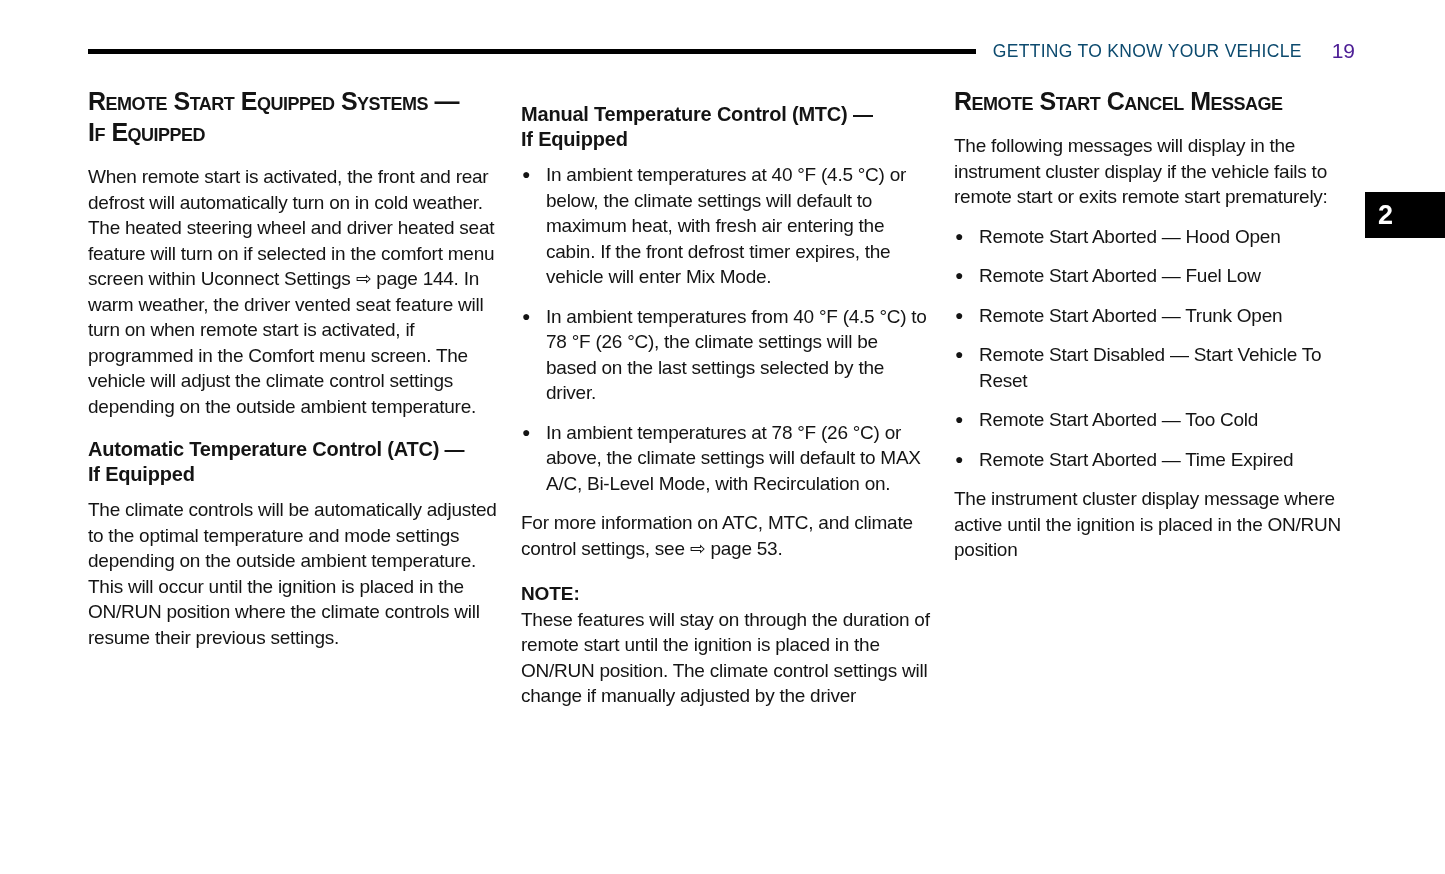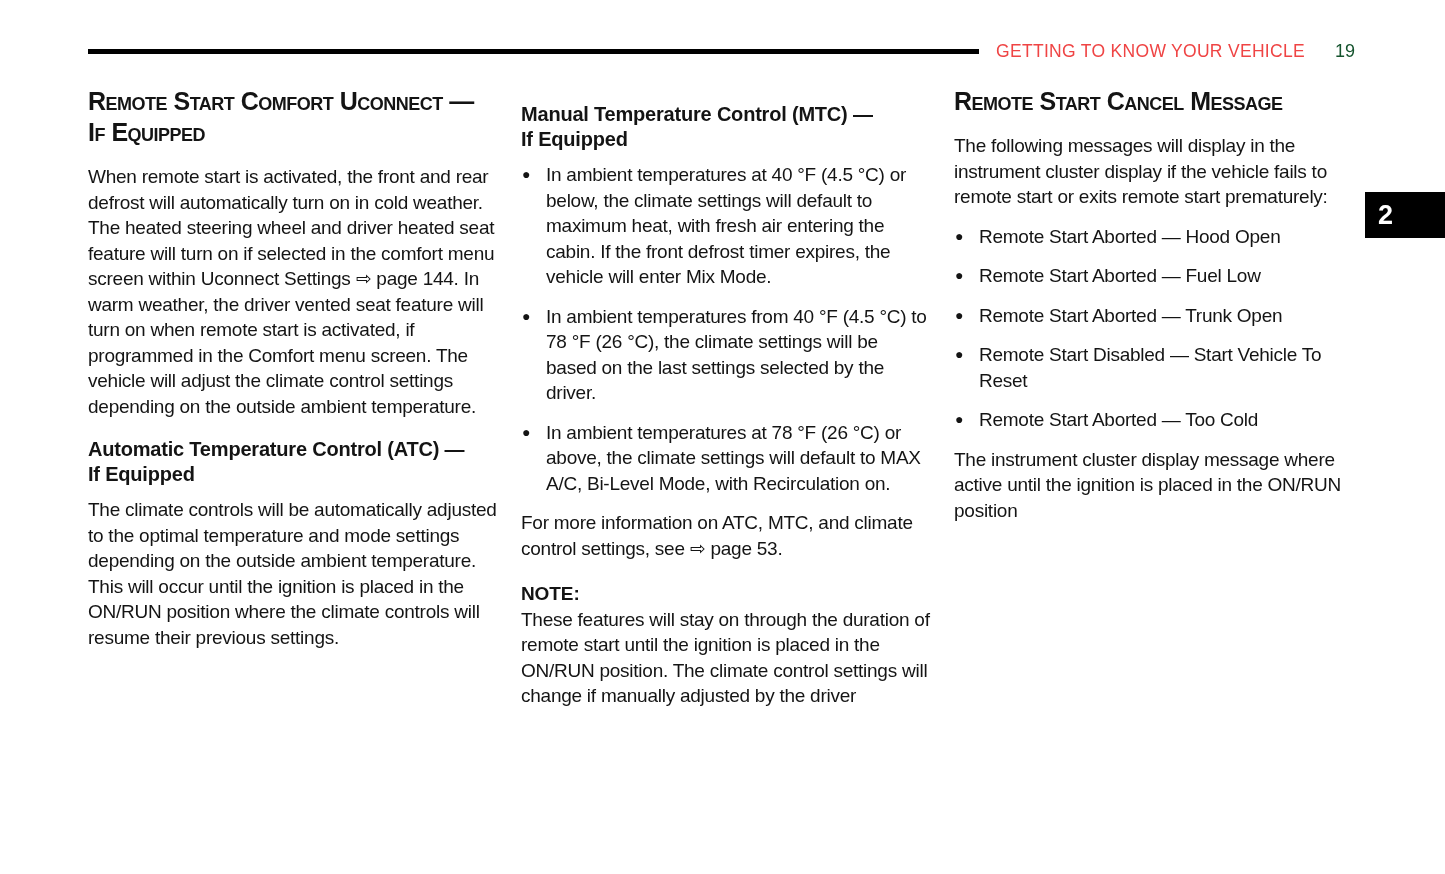--- a/index.html
+++ b/index.html
@@ -22,27 +22,27 @@
   }
   .header .rule {
     flex: 1 1 auto;
     height: 5px;
     background: #000000;
   }
   .header .htitle {
     margin-left: 17px;
     font-size: 17.5px;
     letter-spacing: 0.3px;
-    color: #ef4444;
+    color: #0c4a6e;
     white-space: nowrap;
   }
   .header .hpage {
     margin-left: 30px;
-    font-size: 18px;
-    color: #14532d;
+    font-size: 21px;
+    color: #4c1d95;
   }
 
   
   .chapter-tab {
     position: absolute;
     right: 0;
     top: 192px;
     width: 80px;
     height: 46px;
     background: #000000;
@@ -127,21 +127,21 @@
     <span class="hpage">19</span>
   </div>
 
   <div class="chapter-tab">
     <span>2</span>
   </div>
 
   <div class="cols">
 
     <section class="col">
-      <h1 class="h1">Remote Start Comfort Uconnect —
+      <h1 class="h1">Remote Start Equipped Systems —
 If Equipped</h1>
       <p>When remote start is activated, the front and rear defrost will automatically turn on in cold weather. The heated steering wheel and driver heated seat feature will turn on if selected in the comfort menu screen within Uconnect Settings ⇨ page 144. In warm weather, the driver vented seat feature will turn on when remote start is activated, if programmed in the Comfort menu screen. The vehicle will adjust the climate control settings depending on the outside ambient temperature.</p>
       <h2 class="h2">Automatic Temperature Control (ATC) —
 If Equipped</h2>
       <p>The climate controls will be automatically adjusted to the optimal temperature and mode settings depending on the outside ambient temperature. This will occur until the ignition is placed in the ON/RUN position where the climate controls will resume their previous settings.</p>
     </section>
 
     <section class="col">
       <h2 class="h2 first">Manual Temperature Control (MTC) —
 If Equipped</h2>
@@ -157,18 +157,19 @@
 
     <section class="col">
       <h1 class="h1">Remote Start Cancel Message</h1>
       <p>The following messages will display in the instrument cluster display if the vehicle fails to remote start or exits remote start prematurely:</p>
       <ul class="bullets">
         <li>Remote Start Aborted — Hood Open</li>
         <li>Remote Start Aborted — Fuel Low</li>
         <li>Remote Start Aborted — Trunk Open</li>
         <li>Remote Start Disabled — Start Vehicle To Reset</li>
         <li>Remote Start Aborted — Too Cold</li>
+        <li>Remote Start Aborted — Time Expired</li>
       </ul>
       <p>The instrument cluster display message where active until the ignition is placed in the ON/RUN position</p>
     </section>
 
   </div>
 </div>
 
 </body></html>

